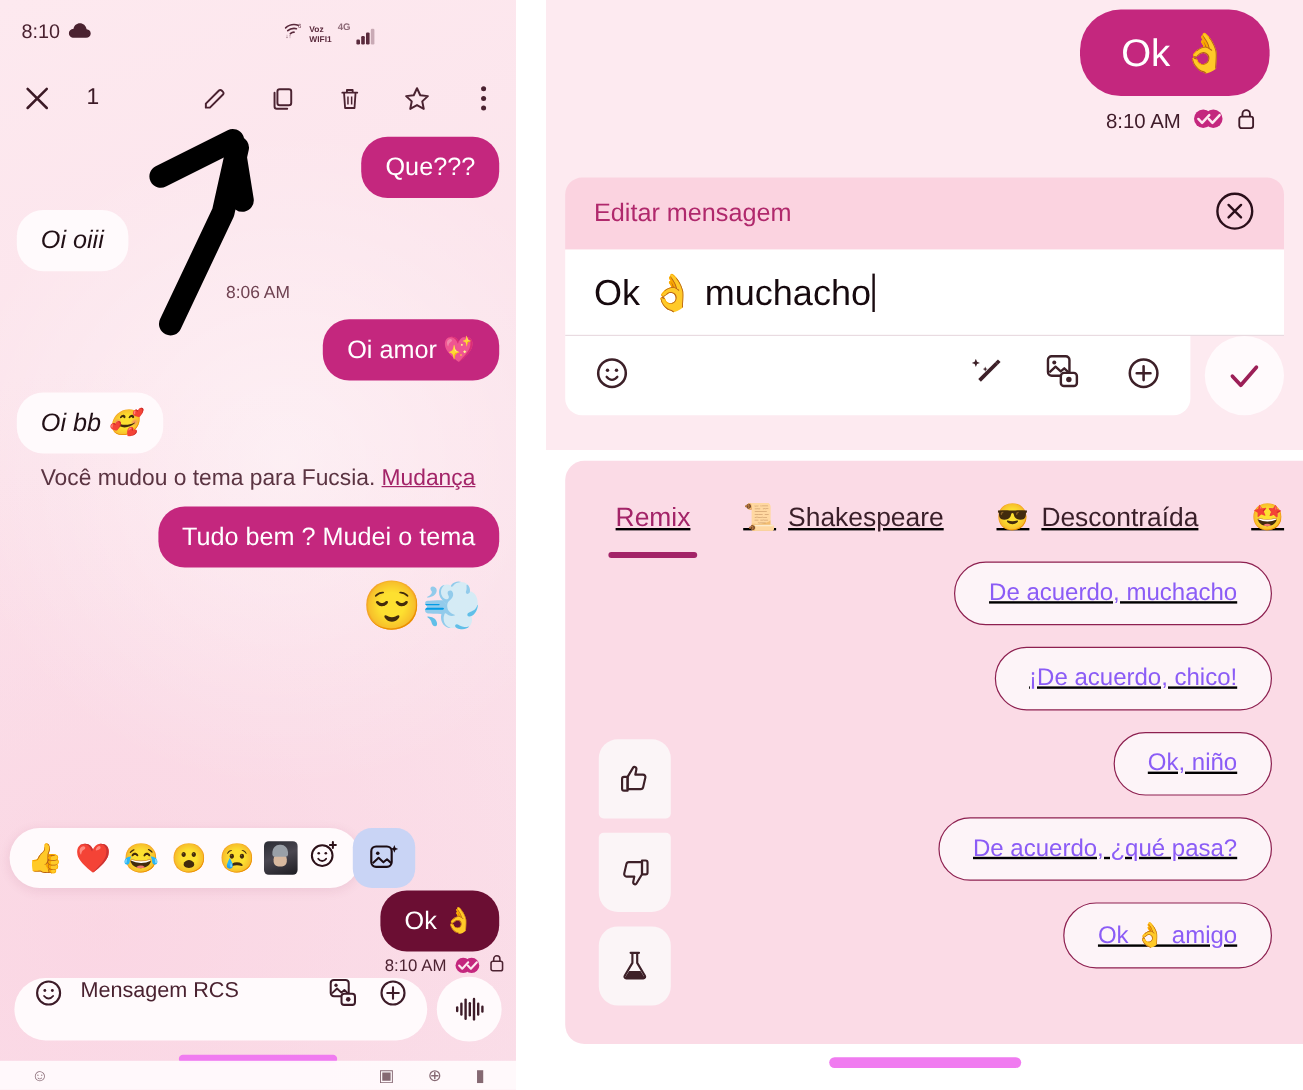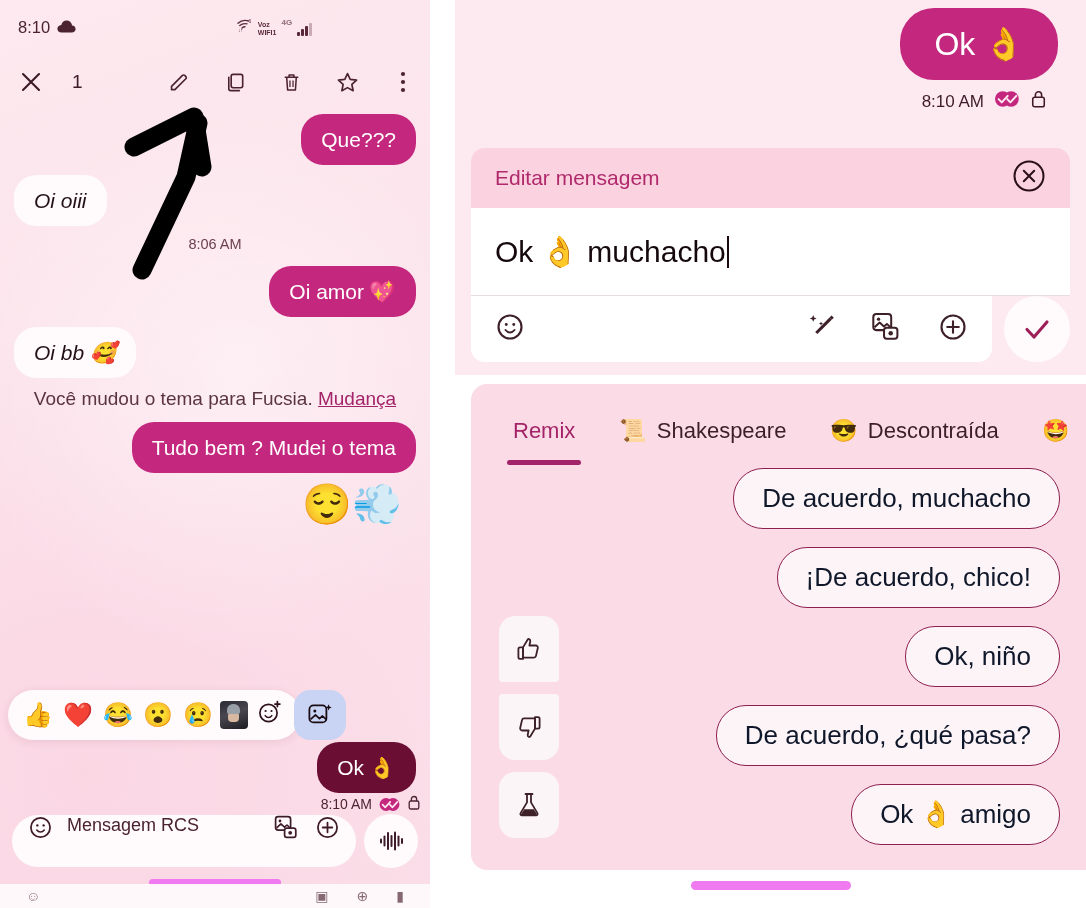--- a/index.html
+++ b/index.html
@@ -133,53 +133,53 @@
 
   
   .edit-card { position:absolute; left:16px; right:16px; top:148px; }
   .edit-head {
     background:#fbd3e0; border-radius:14px 14px 0 0; height:60px;
     display:flex; align-items:center; justify-content:space-between;
     padding: 0 24px;
   }
   .edit-head .lbl { color:#b0296c; font-size:21px; }
   .edit-input {
-    background:#ffffff; height:88px; display:flex; align-items:center;
+    background:#ffffff; height:72px; display:flex; align-items:center;
     padding: 0 24px; border-bottom:1px solid #e9dbe1;
   }
   .edit-input .txt { font-size:30px; color:#16090e; position:relative; }
   .caret { display:inline-block; width:2px; height:32px; background:#1a0a10; vertical-align:-6px; margin-left:1px; }
   .edit-tools-row { display:flex; align-items:center; gap:12px; }
   .edit-tools {
     flex:1; background:#ffffff; border-radius:0 0 14px 14px; height:66px;
     display:flex; align-items:center; padding: 0 24px;
   }
   .edit-tools .spacer { flex:1; }
   .edit-tools .t { margin-left: 34px; }
   .confirm-btn {
     width:66px; height:66px; border-radius:50%; background:#fffafc;
     display:flex; align-items:center; justify-content:center; flex:none;
   }
 
   
   .sugg-panel {
     position:absolute; left:16px; right:0; top:384px; bottom:38px;
-    background:#fbdbe6; border-radius:16px 0 0 16px; overflow:hidden;
+    background:#fbdbe6; border-radius:16px 0 0 16px; overflow:hidden;text-decoration:underline;
   }
   .tabs { display:flex; align-items:center; gap:0; padding: 18px 0 0 20px; height:76px; }
   .tab { display:flex; align-items:center; gap:10px; padding: 0 22px; font-size:22px; color:#3a1f29; cursor:pointer; white-space:nowrap; position:relative; height:56px; }
   .tab.active { color:#a32468; }
   .tab.active:after {
     content:""; position:absolute; left:16px; right:16px; bottom:-6px;
     height:5px; background:#a32468; border-radius:3px;
   }
   .sugg-list { padding: 8px 26px 0 0; display:flex; flex-direction:column; align-items:flex-end; gap:18px; }
   .chip {
-    border:1.6px solid #8d2050; color:#0f172a; background:#fdf4f8;
-    border-radius:30px; padding: 14px 28px; font-size:26px; cursor:pointer;
+    border:1.6px solid #8d2050; color:#8b5cf6; background:#fdf4f8;
+    border-radius:30px; padding: 14px 28px; font-size:20px; cursor:pointer;
   }
   .side-tools { position:absolute; left:28px; top:232px; display:flex; flex-direction:column; gap:12px; }
   .side-btn {
     width:60px; height:66px; background:#fbf5f7; display:flex;
     align-items:center; justify-content:center; cursor:pointer;
   }
   .side-btn.top { border-radius:16px 16px 4px 4px; }
   .side-btn.mid { border-radius:4px 4px 16px 16px; }
   .side-btn.bot { border-radius:16px; }
   .home-ind-right { position:absolute; left:50%; transform:translateX(-50%); bottom:18px; width:160px; height:9px; background:#f07bf0; border-radius:5px; }

